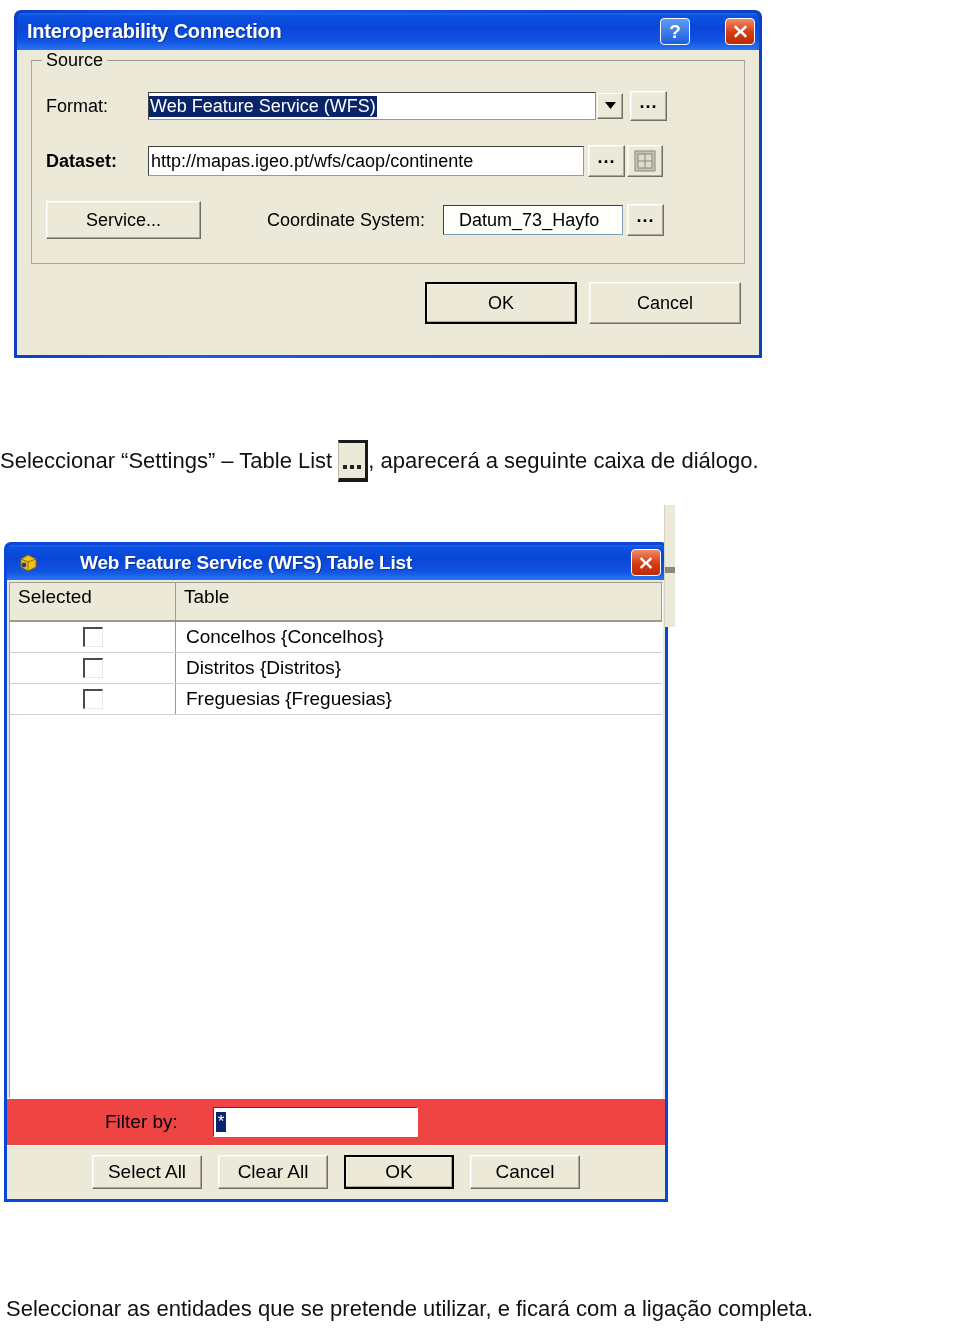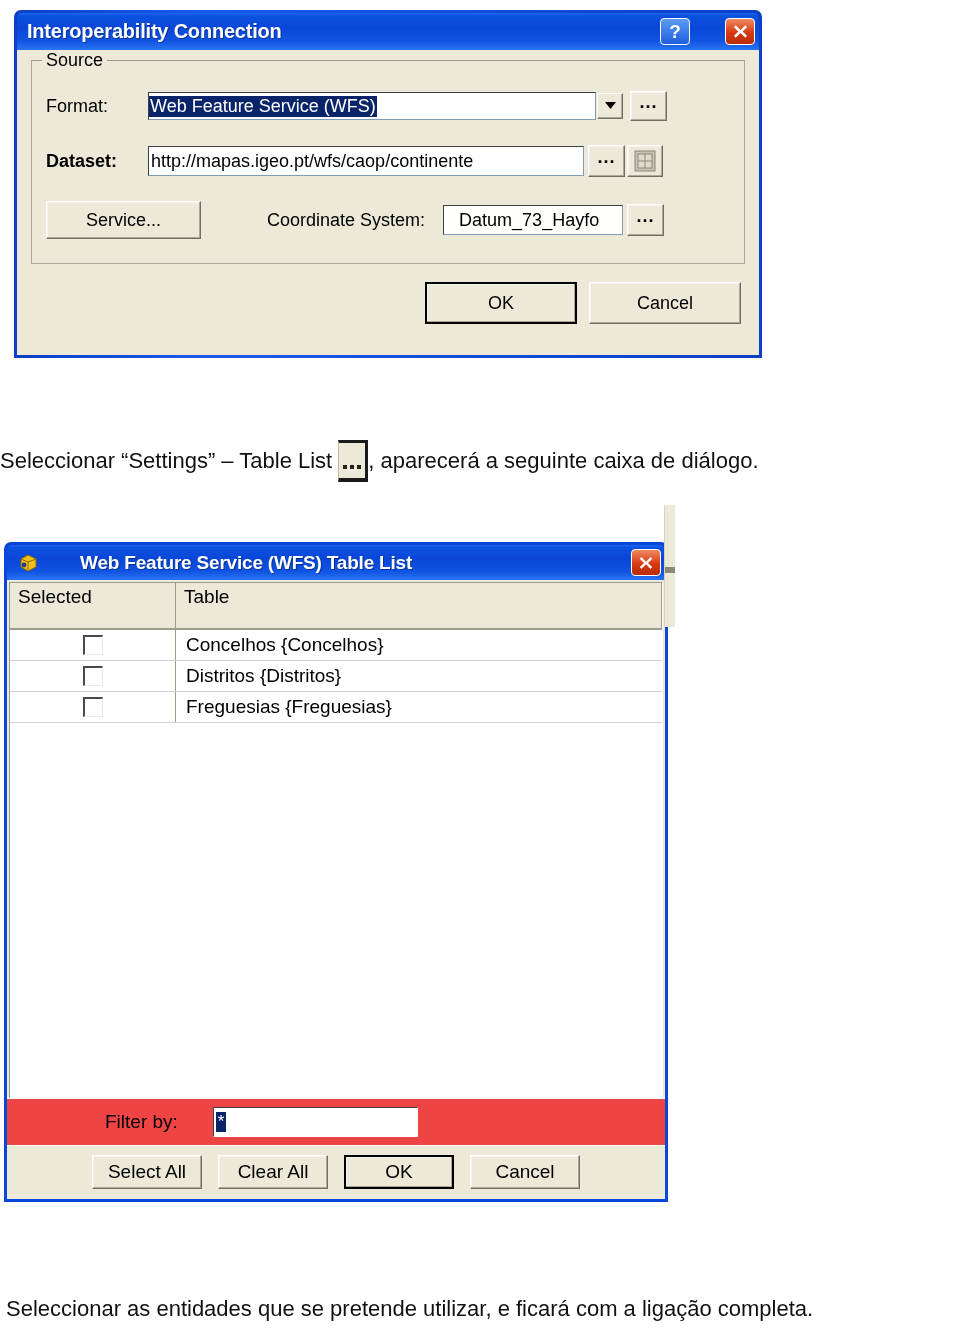--- a/index.html
+++ b/index.html
@@ -165,21 +165,21 @@
     background:#ffffff;
     border:1px solid #ffffff;
     border-top-color:#9d9a8e;border-left-color:#9d9a8e;
     margin:2px 2px 0 2px;
     overflow:hidden;
     position:relative;
   }
   .grid-header{display:flex;background:#ece9d8;}
   .gh-cell{
     font-size:19px;color:#000;
-    padding:3px 8px 20px 8px;
+    padding:3px 8px 12px 8px;
     border-right:1px solid #9d9a8e;
     border-bottom:2px solid #9d9a8e;
     background:#ece9d8;
     box-sizing:border-box;
     white-space:nowrap;
   }
   .gh-sel{width:166px;}
   .gh-tab{flex:1;}
   .grid-row{display:flex;border-bottom:1px solid #d4d0c8;}
   .gr-sel{

